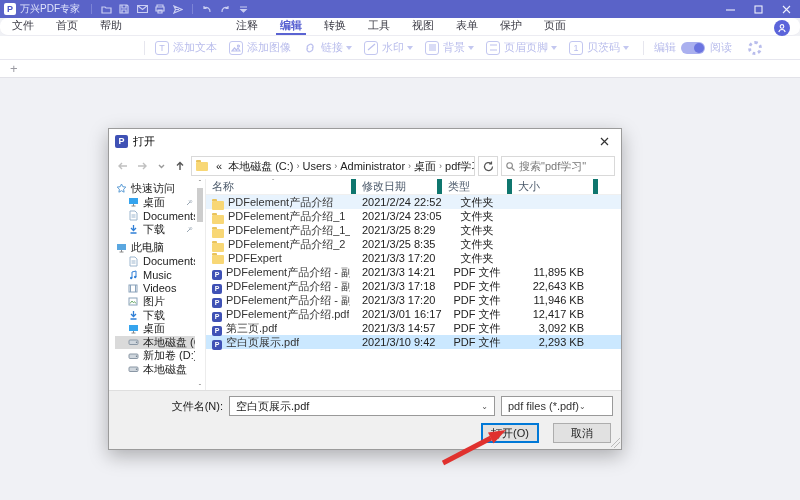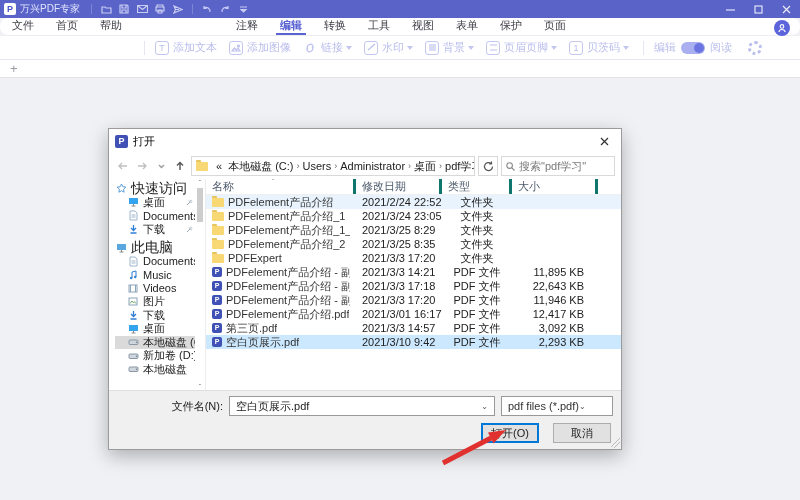--- a/index.html
+++ b/index.html
@@ -81,37 +81,37 @@
   .sidebar { width:86px; padding:3px 0 0 6px; overflow:hidden; }
   .side-scroll { width:10px; display:flex; flex-direction:column; align-items:center; color:#666; font-size:7px; }
   .side-scroll .thumb { width:6px; height:34px; background:#cdcdcd; margin-top:2px; }
   .side-scroll .sarr { cursor:pointer; }
   .side-scroll .sarr.down { margin-top:auto; }
   .side-item { display:flex; align-items:center; height:13.5px; white-space:nowrap; cursor:pointer; padding-left:0; color:#222; }
   .side-item .si { width:12px; height:11px; margin-right:4px; flex:none; display:flex; align-items:center; justify-content:center; }
   .side-item.sub { padding-left:12px; }
   .side-item.sel { background:#dadada; }
   .side-item .pin { margin-left:auto; margin-right:2px; }
-  .side-head { font-size:14px; }
+  .side-head { font-size:11px; }
   .side-gap { height:5px; }
 
   .filelist { flex:1; display:flex; flex-direction:column; overflow:hidden; border-left:1px solid #ececec;}
   .lhead { height:16px; display:flex; align-items:center; color:#4c5a6b; border-bottom:1px solid #f0f0f0; }
-  .lhead .hc { padding:0 6px; border-right:3px solid #0f766e; height:100%; display:flex; align-items:center; cursor:pointer; position:relative;}
+  .lhead .hc { padding:0 6px; border-right:5px solid #0f766e; height:100%; display:flex; align-items:center; cursor:pointer; position:relative;}
   .hc.c-name { width:150px; }
   .hc.c-date { width:86px; }
   .hc.c-type { width:70px; }
   .hc.c-size { width:86px;font-family:Liberation Mono, monospace; }
   .sortmark { position:absolute; left:66px; top:-1px; color:#888; font-size:7px; }
   .rows { flex:1; }
   .frow { height:14px; display:flex; align-items:center; cursor:pointer; }
   .frow.hover { background:#e8f3fd; }
   .frow.sel { background:#cbe8ff; }
   .fc { padding:0 6px; white-space:nowrap; overflow:hidden; }
-  .fc.c-name { width:150px; display:flex; align-items:center; gap:4px; }
+  .fc.c-name { width:150px; display:flex; align-items:flex-end; gap:4px; }
   .fc.c-date { width:86px; color:#222; }
   .fc.c-type { width:70px; color:#222;text-align:center; }
   .fc.c-size { width:86px; text-align:right; color:#222; padding-right:14px;}
   .fi-folder { width:12px; height:9px; background:#f8d775; border-radius:1px; position:relative; flex:none;}
   .fi-folder:before { content:""; position:absolute; top:-2px; left:0; width:5px; height:2px; background:#e9c35c; border-radius:1px 1px 0 0;}
   .fi-pdf { width:10px; height:10px; background:#3f51b5; border-radius:2px; color:#fff; font-size:7px; font-weight:bold;
     text-align:center; line-height:10px; flex:none; }
   .fname { overflow:hidden; white-space:nowrap; }
 
   .dlg-footer { border-top:1px solid #dfdfdf; background:#f0f0f0; padding:5px 8px 6px; position:relative; }

